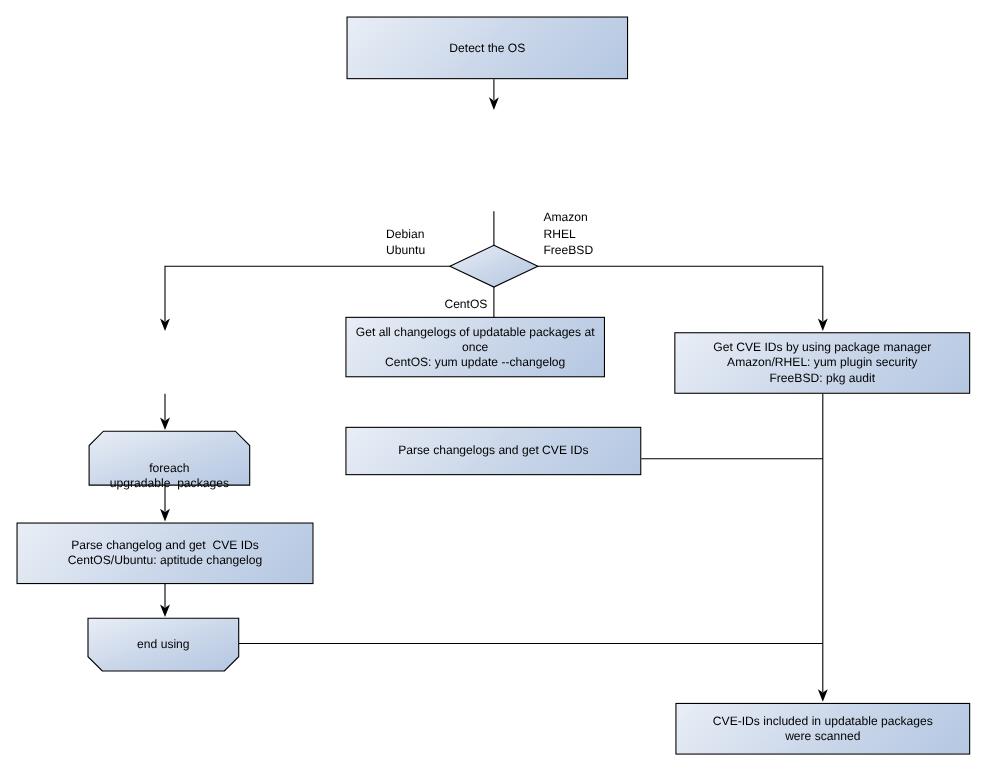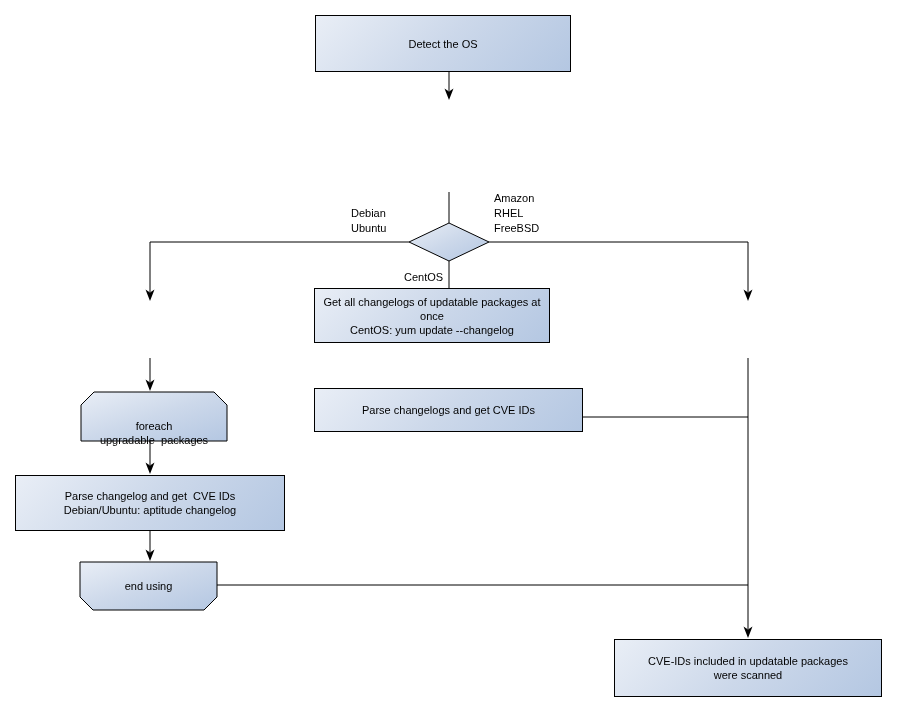--- a/index.html
+++ b/index.html
@@ -55,21 +55,21 @@
     z-index: 2;
   }
   
   #n-detect   { left: 315px; top: 15px;  width: 256px; height: 57px; }
   #n-installed{ left: 315px; top: 101px; width: 268px; height: 91px; }
   #n-check    { left: 15px;  top: 302px; width: 270px; height: 56px; }
   #n-parse1   { left: 15px;  top: 475px; width: 270px; height: 56px; }
   #n-getall   { left: 314px; top: 288px; width: 236px; height: 55px; }
   #n-parse2   { left: 314px; top: 388px; width: 269px; height: 44px; }
   #n-getcve   { left: 613px; top: 302px; width: 269px; height: 56px; }
-  #n-result   { left: 614px; top: 639px; width: 268px; height: 58px; }
+  #n-result   { left: 614px; top: 639px; width: 268px; height: 47px; }
   #t-foreach  { left: 81px;  top: 392px; width: 146px; height: 49px; margin-top: 16px; }
   #t-endloop  { left: 80px;  top: 562px; width: 137px; height: 48px; }
   #lbl-left   { left: 351px; top: 206px; width: 60px; }
   #lbl-right  { left: 494px; top: 191px; width: 60px; }
   #lbl-centos { left: 404px; top: 270px; width: 50px; }
   .wire { stroke: #000000; stroke-width: 1; fill: none; }
   .arrowhead { fill: #000000; stroke: none; }
   .poly { stroke: #000000; stroke-width: 1; fill: url(#nodegrad); }
 </style>
 </head>
@@ -113,27 +113,30 @@
     <polygon class="poly" points="94,392 214,392 227,405 227,441 81,441 81,405"></polygon>
 
     <polygon class="poly" points="80,562 217,562 217,597 204,610 93,610 80,597"></polygon>
   </svg>
 
   <div class="node" id="n-detect">Detect the OS</div>
 
 
 
   <div class="node" id="n-parse1">Parse changelog and get  CVE IDs
-Debian/Ubuntu: aptitude changelog</div>
+CentOS/Ubuntu: aptitude changelog</div>
 
   <div class="node" id="n-getall">Get all changelogs of updatable packages at once
 CentOS: yum update --changelog</div>
 
   <div class="node" id="n-parse2">Parse changelogs and get CVE IDs</div>
 
+  <div class="node" id="n-getcve">Get CVE IDs by using package manager
+Amazon/RHEL: yum plugin security
+FreeBSD: pkg audit</div>
 
   <div class="node" id="n-result">CVE-IDs included in updatable packages
 were scanned</div>
 
   <div class="shape-label" id="t-foreach">foreach
 upgradable  packages</div>
 
   <div class="shape-label" id="t-endloop">end using</div>
 
   <div class="edge-label" id="lbl-left">Debian

